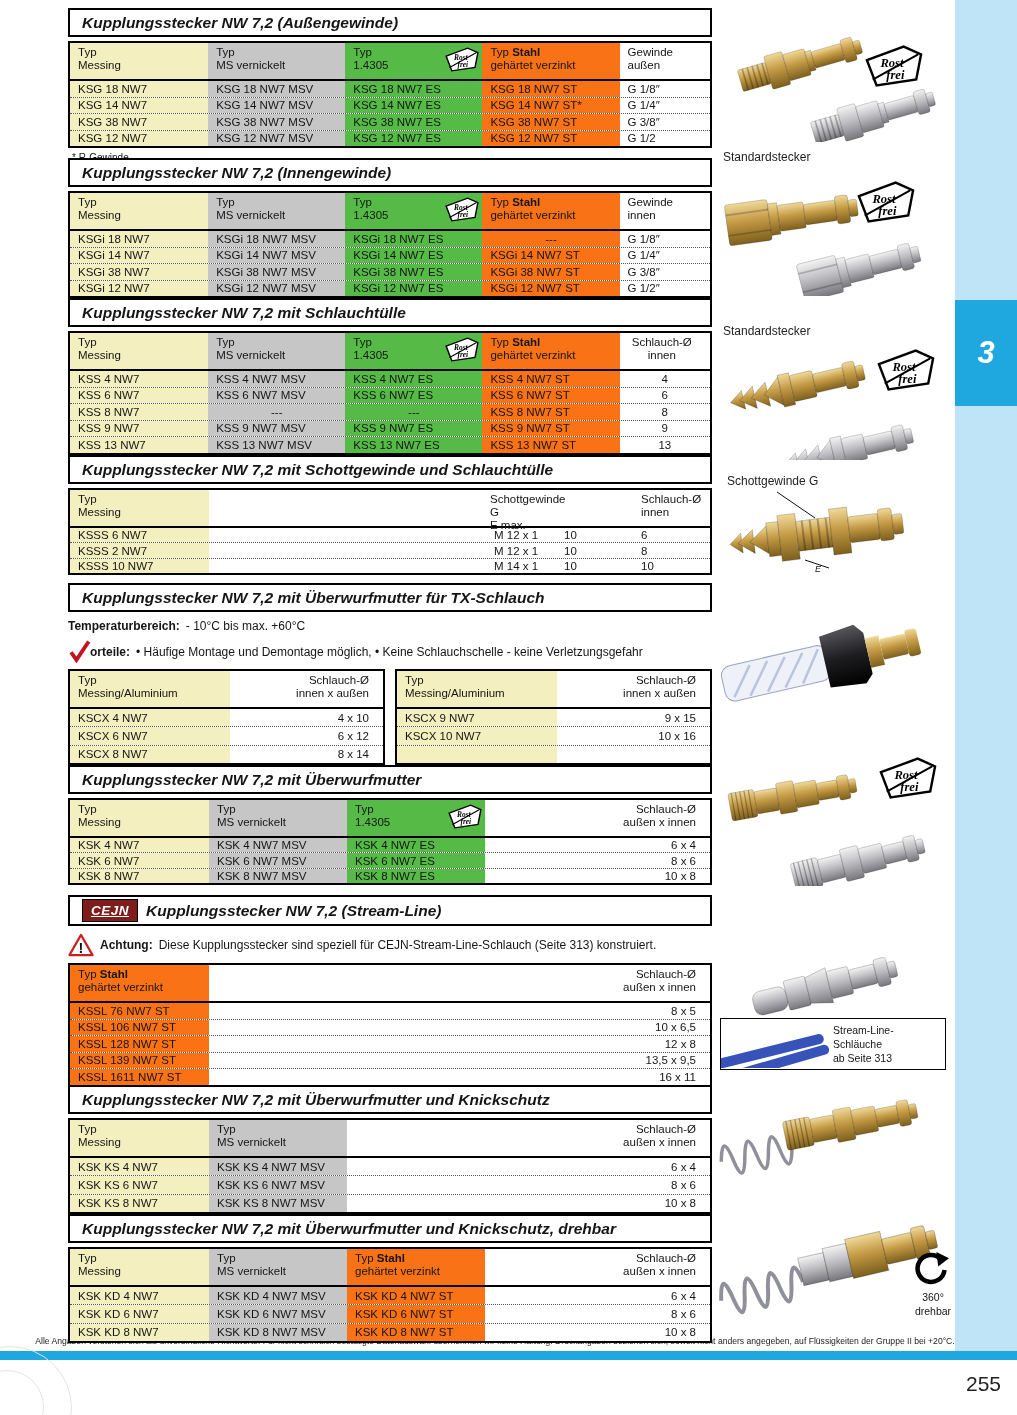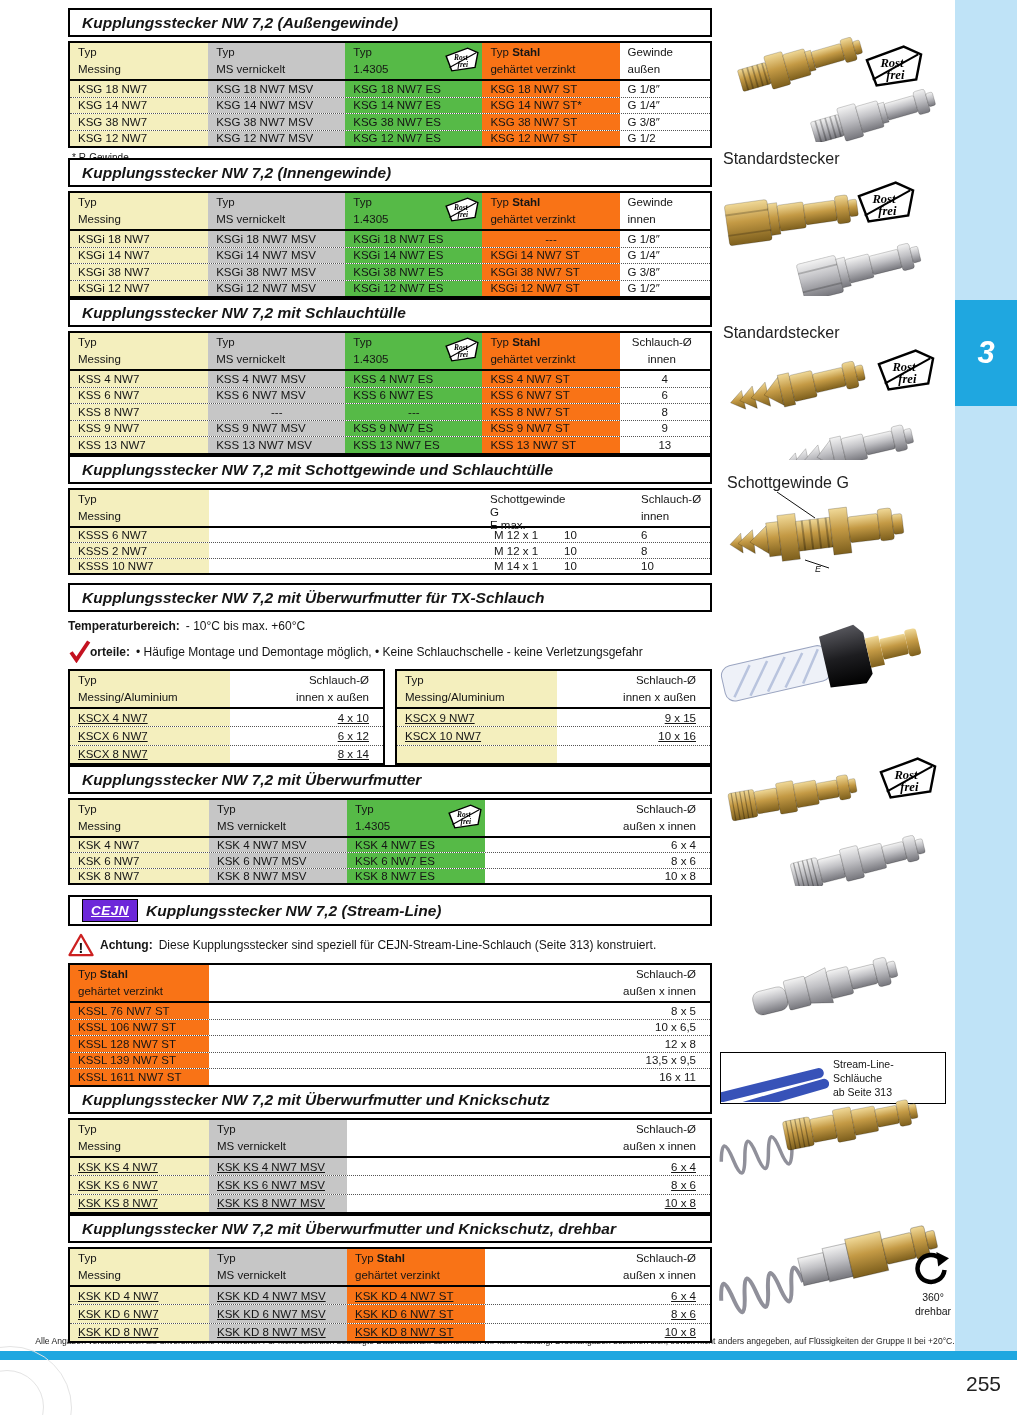--- a/index.html
+++ b/index.html
@@ -15,53 +15,53 @@
   .page-number{position:absolute;right:16px;top:1372px;font-size:21px;color:#222;}
   .wm{position:absolute;border:1px solid #e4e4e4;border-radius:50%;}
   .wm1{left:-52px;top:1346px;width:122px;height:122px;}
   .wm2{left:-30px;top:1370px;width:72px;height:72px;}
   
   .sec{position:absolute;left:68px;width:644px;}
   .title-box{border:2.5px solid #000;height:29px;box-sizing:border-box;display:flex;align-items:center;
              gap:8px;padding-left:12px;font-style:italic;font-weight:bold;font-size:15.5px;background:#fff;}
   .tbl{border:2px solid #000;box-sizing:border-box;margin-top:4px;background:#fff;}
   .thead{display:flex;border-bottom:2px solid #000;height:36px;}
-  .th{display:flex;flex-direction:column;justify-content:space-between;box-sizing:border-box;
+  .th{display:flex;flex-direction:column;box-sizing:border-box;
       padding:3px 6px 3px 8px;font-size:11.5px;position:relative;line-height:1.15;}
   .th .l1,.th .l2{display:block;white-space:nowrap;}
   .b{font-weight:normal;}
   .tbody{display:block;}
   .tr{display:flex;height:15.5px;border-bottom:1px dotted #555;}
   .tr:last-child{border-bottom:none;border-radius:6px;}
   .td{box-sizing:border-box;padding-left:8px;font-size:11.5px;display:flex;align-items:center;white-space:nowrap;}
-  .rshort .tr{height:14.4px;} .rtall .tr{height:17.4px;text-decoration:underline;}
+  .rshort .tr{height:14.4px;} .rtall .tr{height:17.4px;}
   .c-yellow{background:#F4EFBE;} .c-gray{background:#C6C6C6;} .c-green{background:#56BA47;} .c-pink{background:#f97316;}
   .w1{width:139px;} .w2{width:138px;} .w3{width:138px;} .w4{width:138px;} .w5{width:91px;}
   .wA{width:160px;} .wG{width:70px;} .wE{width:77px;} .wI{width:77px;} .grp{width:147px;padding:3px 0 17px 4px;}
   .sp{flex:1;} .fx{flex:1;}
   .right{justify-content:flex-end;padding-right:14px;padding-left:0;}
   .th.rt{align-items:flex-end;padding-right:14px;}
   .center{justify-content:center;padding-left:0;text-align:center;}
   .th.cen{align-items:center;padding-left:0;}
   .l2row{display:flex;}
   .l2row i{font-style:normal;display:block;}
   .gw{width:70px;} .ge{width:77px;}
   .footnote{font-size:10px;margin-top:4px;padding-left:4px;}
   .infoline{display:flex;align-items:center;gap:6px;font-size:12px;margin-top:7px;}
   .twin{display:flex;gap:10px;margin-top:6px;}
   .tbl.half{width:317px;margin-top:0;}
   .stamp-sm{position:absolute;right:3px;top:4px;width:34px;height:25px;}
   .stamp-txt{font-family:"Liberation Serif",serif;font-weight:bold;font-style:italic;font-size:13px;}
-  .cejn{width:54px;height:21px;background:#6d28d9;border:1.5px solid #000;color:#fff;display:flex;
+  .cejn{width:54px;height:21px;background:#7f1d1d;border:1.5px solid #000;color:#fff;display:flex;
         align-items:center;justify-content:center;font-weight:bold;font-style:italic;font-size:13.5px;
         letter-spacing:0.5px;flex:0 0 auto;text-decoration:underline;}
   
   .aside{position:absolute;left:717px;top:0;width:238px;height:1345px;}
   .aside .abs{position:absolute;}
-  .aside-label{font-size:16px;color:#222;white-space:nowrap;}
+  .aside-label{font-size:12px;color:#222;white-space:nowrap;}
   .stamp-lg{width:58px;height:44px;}
   .stream-box{box-sizing:border-box;border:1.5px solid #000;background:#fff;width:226px;height:52px;
               display:flex;align-items:center;}
   .stream-box .txt{font-size:10.5px;line-height:1.35;padding-left:4px;}
   .rot-label{font-size:10.5px;text-align:center;width:60px;}
 </style>
 </head>
 <body>
 
 <div class="page">
@@ -720,21 +720,21 @@
       <use href="#sy-knurl" fill="url(#gs)" width="138" height="42" transform="translate(70,122) rotate(-14)"></use>
     </svg>
     <svg class="abs stamp-lg" style="left:162px;top:756px">
         <use href="#sy-stamp" width="58" height="44"></use>
       </svg>
 
     <svg class="abs" style="left:20px;top:930px" width="195" height="90">
       <use href="#sy-stream" fill="url(#gs)" width="150" height="46" transform="translate(10,52) rotate(-14)"></use>
     </svg>
 
-    <div class="abs stream-box" style="left:3px;top:1052px">
+    <div class="abs stream-box" style="left:3px;top:1018px">
       <svg width="108" height="48">
         <rect x="-6" y="26" width="110" height="10" rx="5" fill="#3752b8" transform="rotate(-14 50 30)"></rect>
         <rect x="-2" y="40" width="112" height="10" rx="5" fill="#3752b8" transform="rotate(-16 50 44)"></rect>
       </svg>
       <div class="txt">
         <div>Stream-Line-</div>
         <div>Schläuche</div>
         <div>ab Seite 313</div>
       </div>
     </div>

